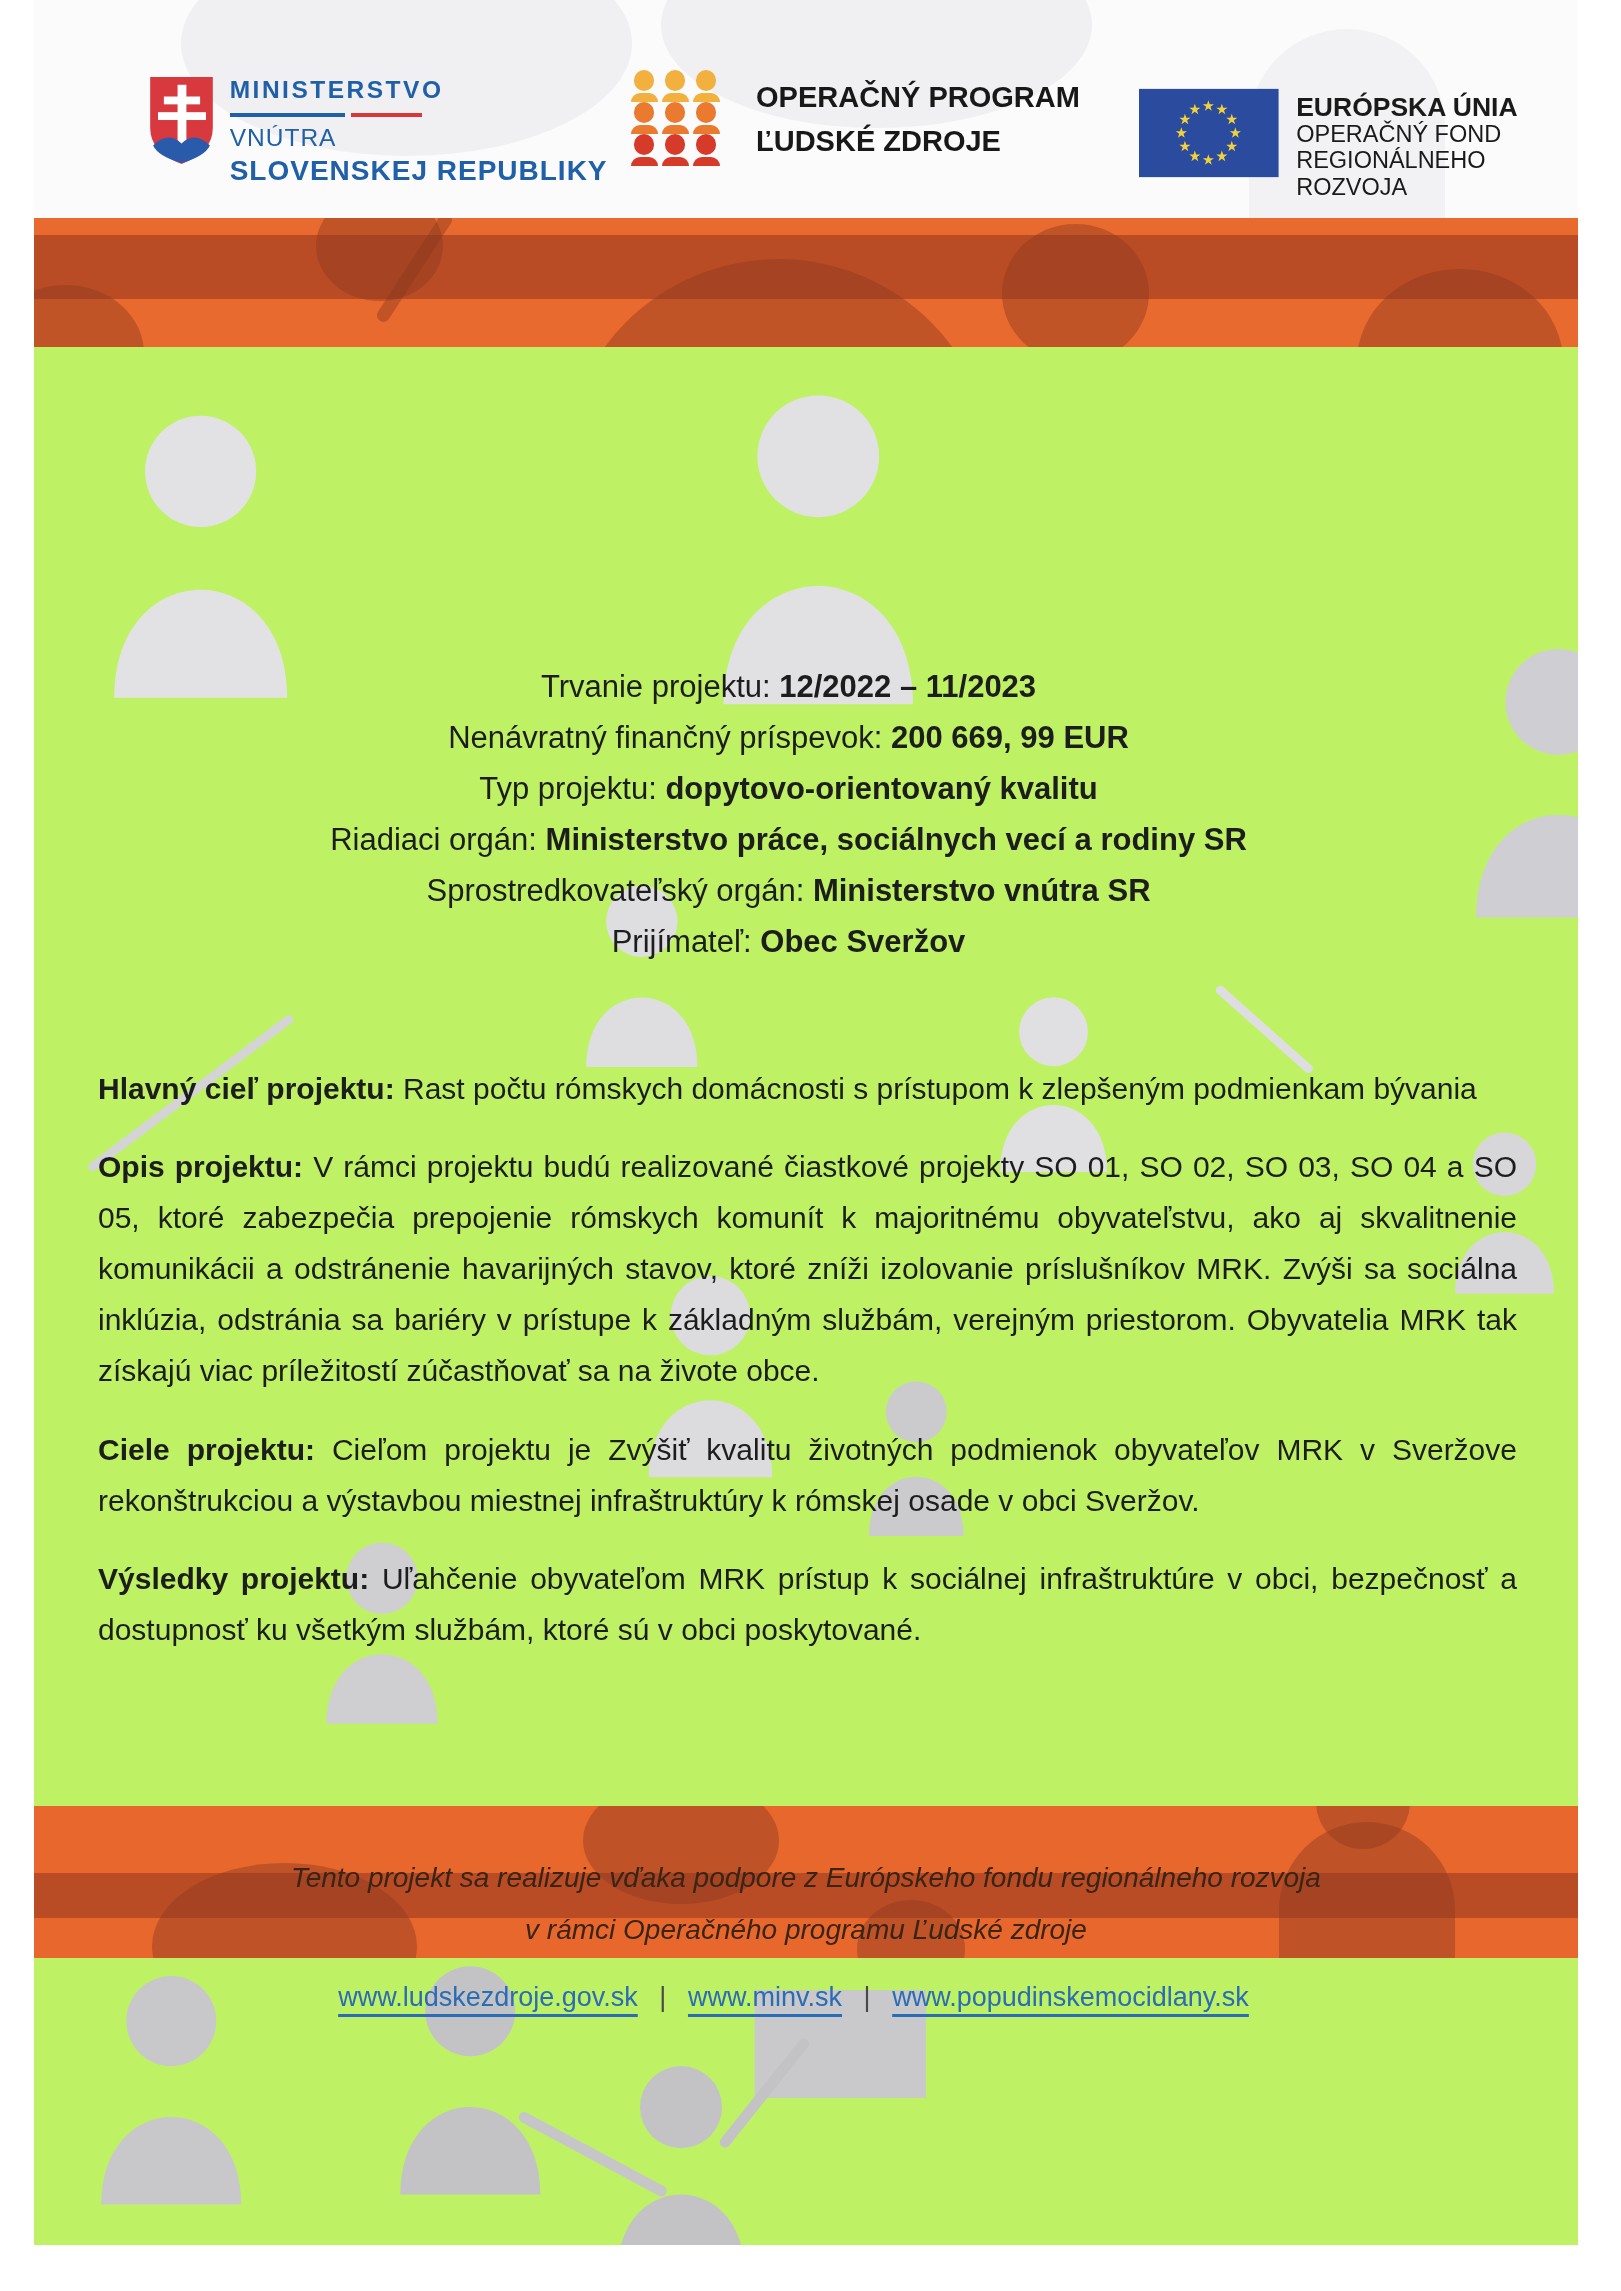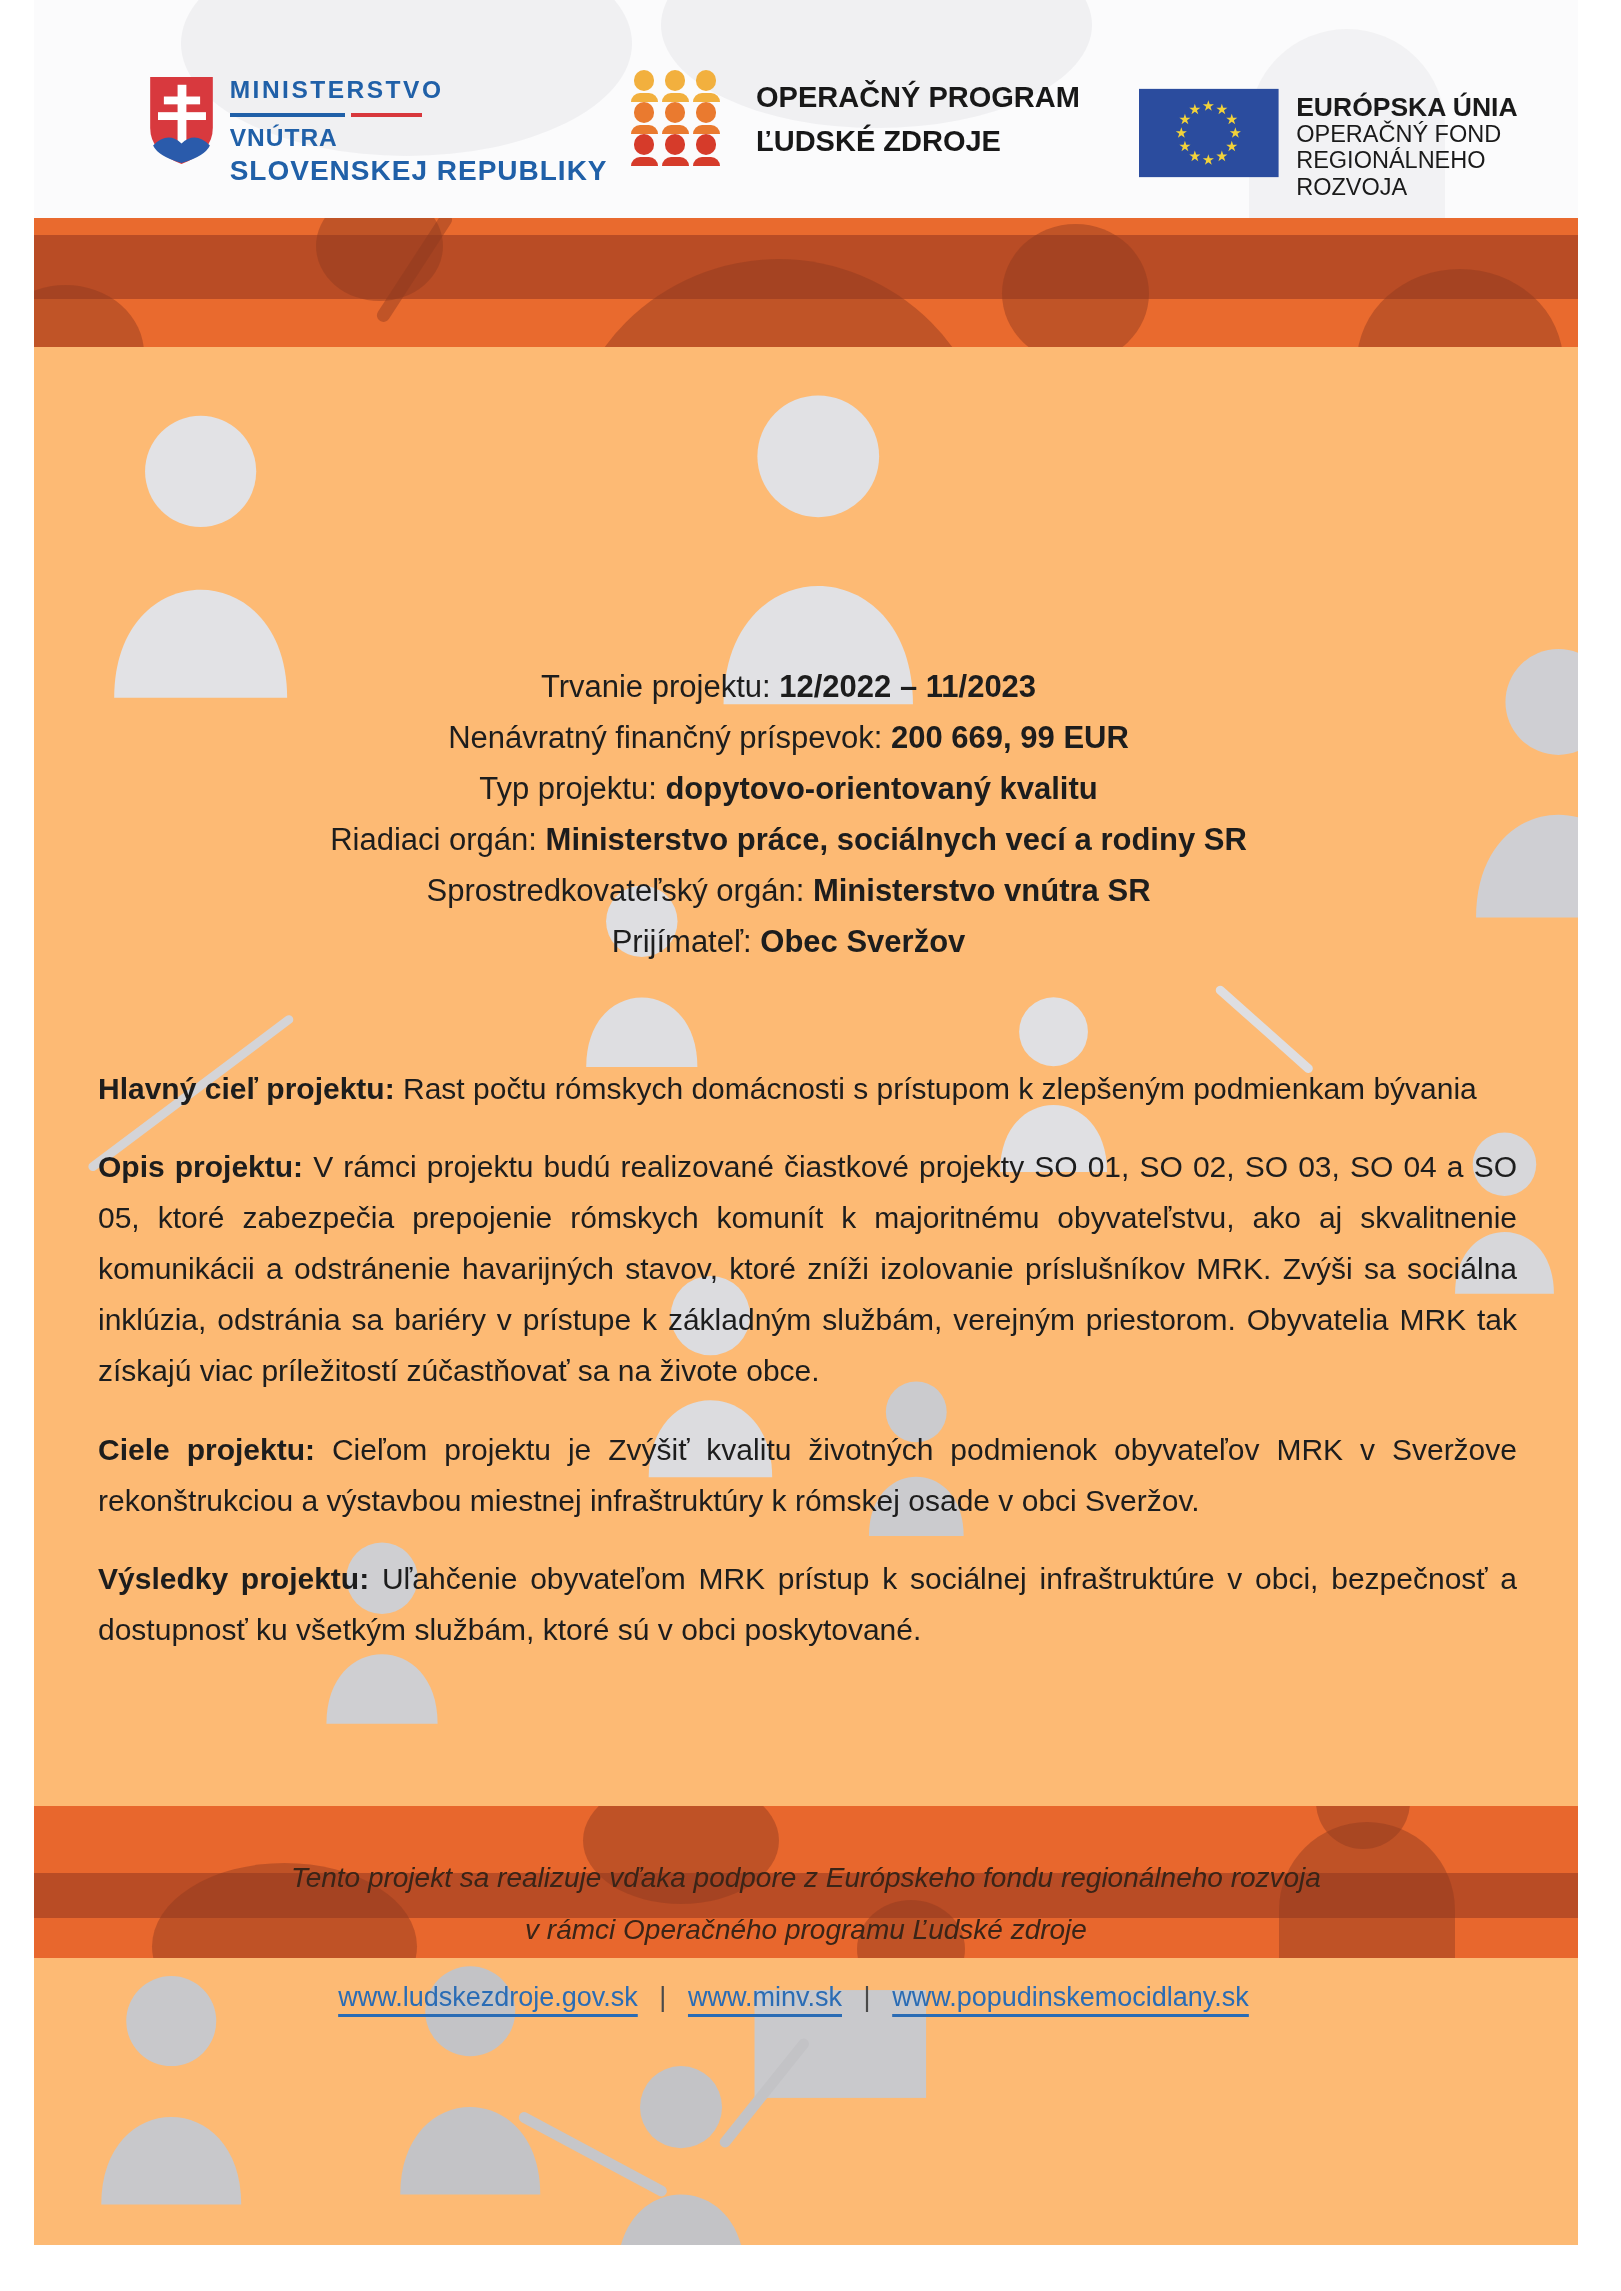--- a/index.html
+++ b/index.html
@@ -1,38 +1,38 @@
 <!DOCTYPE html>
 <html><head>
 <meta charset="utf-8">
 <style>
   * { margin:0; padding:0; box-sizing:border-box; }
   html,body { background:#ffffff; }
   body { font-family:"Liberation Sans", sans-serif; color:#1f1f1f; }
 
   .page { position:relative; width:1621px; height:2292px; background:#ffffff; overflow:hidden; }
-  .scan { position:absolute; left:34px; top:0; width:1544px; height:2245px; background:#fdba74; overflow:hidden; }
+  .scan { position:absolute; left:34px; top:0; width:1544px; height:2245px; background:#bef264; overflow:hidden; }
 
   .wm { position:absolute; left:0; top:0; z-index:0; }
 
   
   .header-strip { position:absolute; left:0; top:0; width:100%; height:218px; background:#fbfbfc; z-index:1; }
   .hblob { position:absolute; background:#e9e9ec; border-radius:50%; opacity:.65; }
   .hb1 { left:147px; top:-69px; width:451px; height:225px; }
   .hb2 { left:627px; top:-78px; width:431px; height:206px; }
   .hb3 { left:1215px; top:29px; width:196px; height:255px; border-radius:98px 98px 39px 39px; opacity:.5; }
 
   .logo-min { position:absolute; left:113px; top:74px; z-index:2; display:flex; }
   .min-text { margin-left:13.7px; color:#2060a8; padding-top:2px; }
   .min-l1 { font-weight:bold; font-size:24.5px; letter-spacing:2.5px; }
   .min-underline { margin-top:8.8px; height:3.9px; width:192px; display:flex; }
   .min-underline .u-blue { width:116px; height:3.9px; background:#2060a8; }
   .min-underline .u-gap { width:5.9px; }
   .min-underline .u-red { width:71px; height:3.9px; background:#d8373c; }
-  .min-l2 { font-weight:bold; font-size:24.5px; letter-spacing:1px; margin-top:6.9px; }
+  .min-l2 { font-weight:normal; font-size:24.5px; letter-spacing:1px; margin-top:6.9px; }
   .min-l3 { font-weight:bold; font-size:28px; letter-spacing:1px; margin-top:3.9px; }
 
   .logo-op { position:absolute; left:596px; top:69px; z-index:2; display:flex; }
   .op-dots { display:grid; grid-template-columns:repeat(3,31px); grid-auto-rows:32px; }
   .op-person { position:relative; }
   .op-person::before { content:""; position:absolute; left:3.9px; top:1px; width:20.6px; height:20.6px; border-radius:50%; background:currentColor; }
   .op-person::after { content:""; position:absolute; left:1px; top:23.5px; width:26.5px; height:9.8px; border-radius:12.7px 12.7px 0 0; background:currentColor; }
   .op-person:nth-child(-n+3) { color:#f2b03e; }
   .op-person:nth-child(n+4):nth-child(-n+6) { color:#ea7a2f; }
   .op-person:nth-child(n+7) { color:#d63b2a; }

